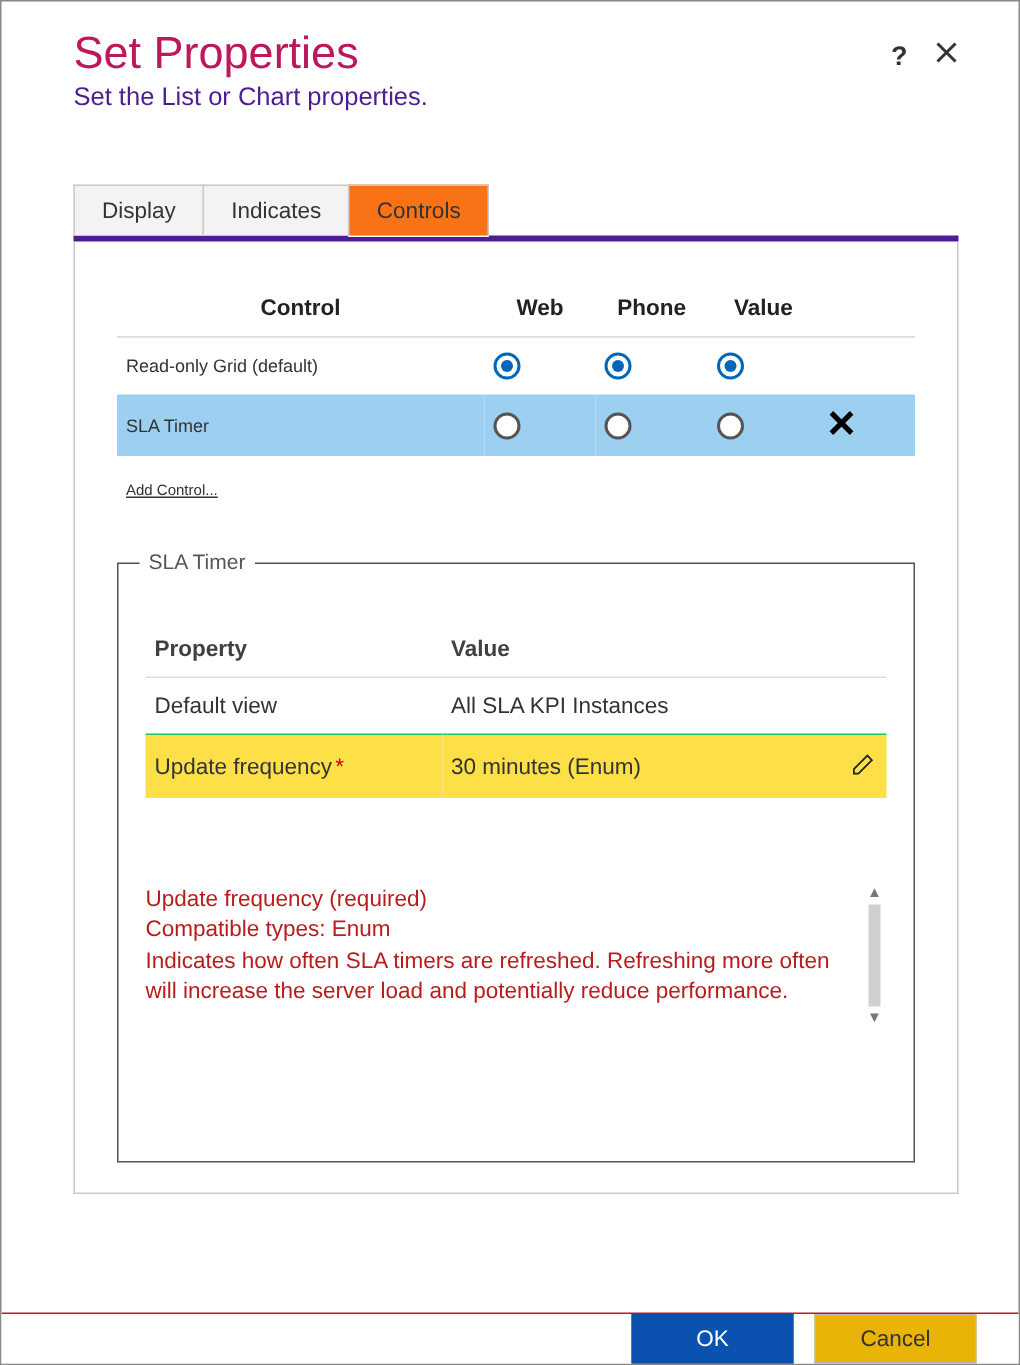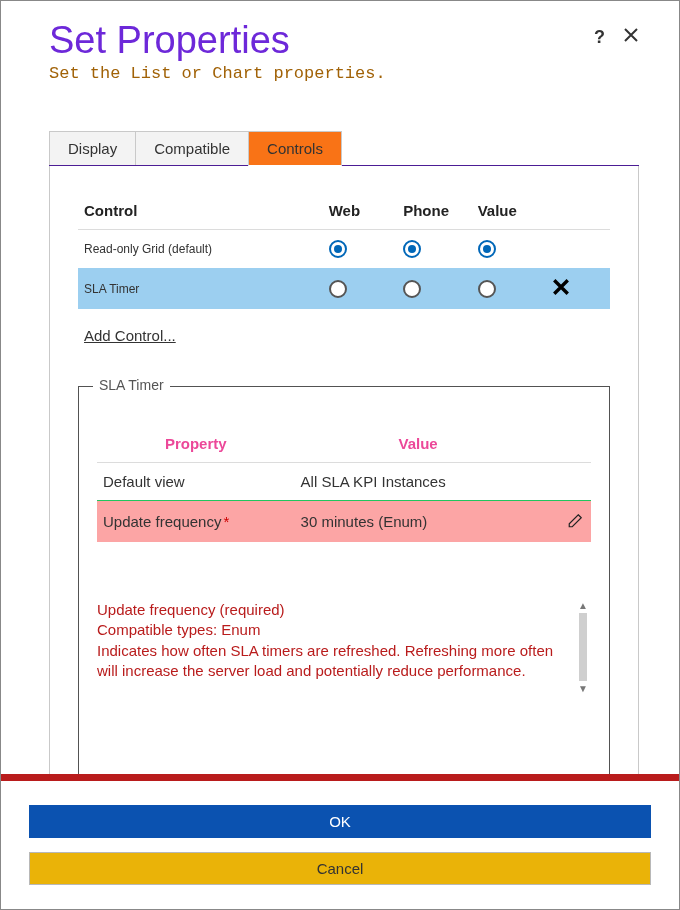--- a/index.html
+++ b/index.html
@@ -18,30 +18,29 @@
       flex-direction: column;
       position: relative;
     }
     .header {
       padding: 18px 40px 0 48px;
       display: flex;
       align-items: flex-start;
     }
     .title-block { flex: 1; }
     .title {
-      color: #6d28d9;
-      font-size: 38px;
+      color: #be185d;
+      font-size: 30px;
       font-weight: 400;
     }
     .subtitle {
-      color: #a16207;
+      color: #4c1d95;
       font-size: 17px;
       font-weight: 400;
       margin-top: 2px;
-      font-family: Liberation Mono, monospace;
     }
     .header-icons {
       display: flex;
       gap: 18px;
       align-items: center;
       margin-top: 8px;
     }
     .icon-btn {
       cursor: pointer;
       color: #333;
@@ -50,21 +49,21 @@
     }
     .close-x svg { width: 16px; height: 16px; }
 
     .body {
       flex: 1;
       padding: 48px 40px 0 48px;
       overflow: hidden;
     }
     .tabs {
       display: flex;
-      border-bottom: 1px solid #4c1d95;
+      border-bottom: 4px solid #4c1d95;
     }
     .tab {
       padding: 8px 18px;
       font-size: 15px;
       color: #333;
       background: #f3f3f3;
       border: 1px solid #c9c9c9;
       border-bottom: none;
       margin-right: -1px;
       cursor: pointer;
@@ -80,21 +79,21 @@
       border-top: none;
       padding: 28px 28px 10px 28px;
       height: 635px;
     }
 
     .controls-table {
       width: 100%;
       border-collapse: collapse;
     }
     .controls-table th {
-      text-align: left;
+      text-align: center;
       font-weight: 700;
       font-size: 15px;
       color: #222;
       padding: 8px 6px 10px 6px;
       border-bottom: 1px solid #dcdcdc;
     }
     .controls-table th.center, .controls-table td.center { }
     .controls-table td {
       padding: 10px 6px;
       font-size: 12px;
@@ -122,21 +121,21 @@
     }
     .radio.empty {
       border-color: #555;
       background: #fff;
     }
     .row-x svg { width: 18px; height: 18px; }
     .add-control {
       display:inline-block;
       margin-top: 18px;
       margin-bottom: 10px;
-      font-size: 15px;
+      font-size: 10px;
       color: #333;
       text-decoration: underline;
       cursor: pointer;
       padding-left: 6px;
     }
 
     .fieldset {
       margin-top: 32px;
       border: 1px solid #525252;
       padding: 0 18px 18px 18px;
@@ -151,35 +150,35 @@
       padding: 0 6px;
       font-size: 14px;
       color: #555;
     }
     .prop-table {
       width: 100%;
       border-collapse: collapse;
       margin-top: 40px;
     }
     .prop-table th {
-      text-align: center;
+      text-align: left;
       font-weight: 700;
       font-size: 15px;
-      color: #ec4899;
+      color: #404040;
       padding: 8px 6px 10px 6px;
       border-bottom: 1px solid #dcdcdc;
     }
     .prop-table td {
       padding: 10px 6px;
       font-size: 15px;
       color: #333;
       border-bottom: 1px solid #22c55e;
     }
     .prop-table tr.highlight td {
-      background: #fca5a5;
+      background: #fde047;
       border-bottom: none;
     }
     .req { color: #c00; margin-left: 2px; }
     .pencil { text-align: right; }
     .pencil svg { width: 18px; height: 18px; }
 
     .desc-wrap {
       margin-top: 58px;
       position: relative;
       padding-right: 22px;
@@ -205,27 +204,26 @@
       color: #777;
     }
     .scroll-thumb {
       width: 8px;
       flex: 1;
       background: #cfcfcf;
       margin: 2px 0;
     }
 
     .footer {
-      border-top: 7px solid #b91c1c;
+      border-top: 1px solid #b91c1c;
       background: #fff;
-      padding: 24px 28px;
+      padding: 0 28px;
       display: flex;
       justify-content: flex-end;
       gap: 14px;
-      flex-direction: column;
     }
     .btn {
       min-width: 108px;
       padding: 7px 0;
       font-size: 15px;
       text-align: center;
       cursor: pointer;
       border: 1px solid #b8b8b8;
       background: #eab308;
       color: #333;
@@ -252,21 +250,21 @@
         <svg viewBox="0 0 16 16">
             <path d="M2 2 L14 14 M14 2 L2 14" stroke="#333" stroke-width="2" fill="none"></path>
           </svg>
       </span>
     </div>
   </div>
 
   <div class="body">
     <div class="tabs">
       <div class="tab">Display</div>
-      <div class="tab">Compatible</div>
+      <div class="tab">Indicates</div>
       <div class="tab active">Controls</div>
     </div>
 
     <div class="tab-panel">
 
       <table class="controls-table">
         <thead>
           <tr>
             <th style="width:46%">Control</th>
             <th class="center" style="width:14%">Web</th>

